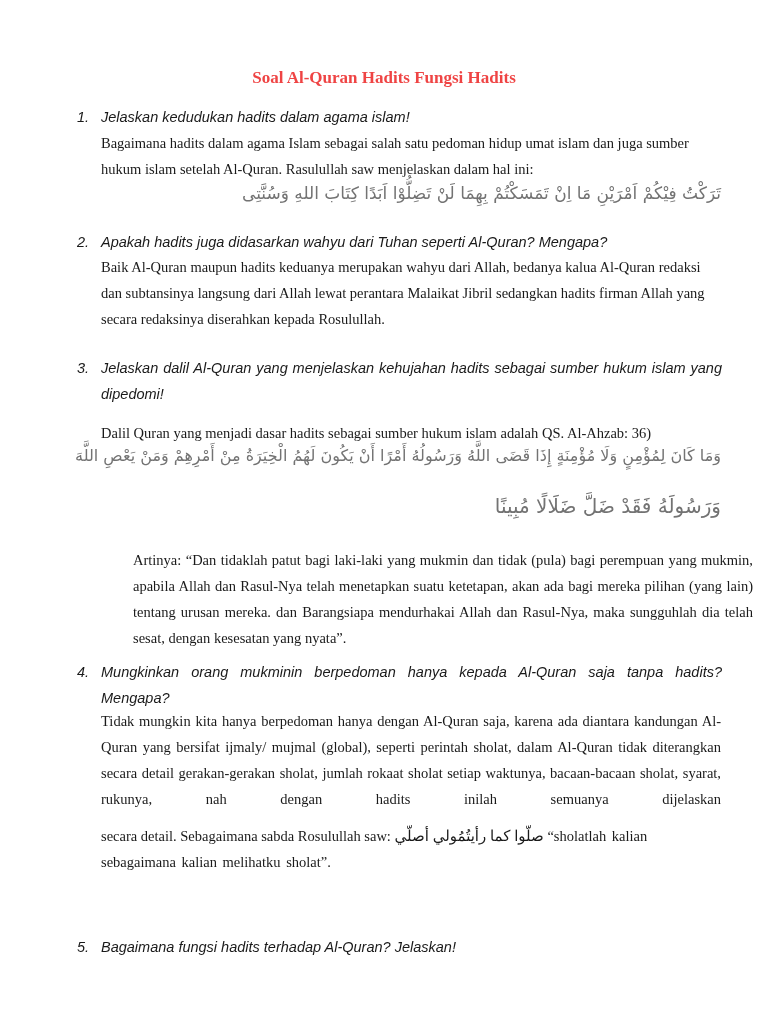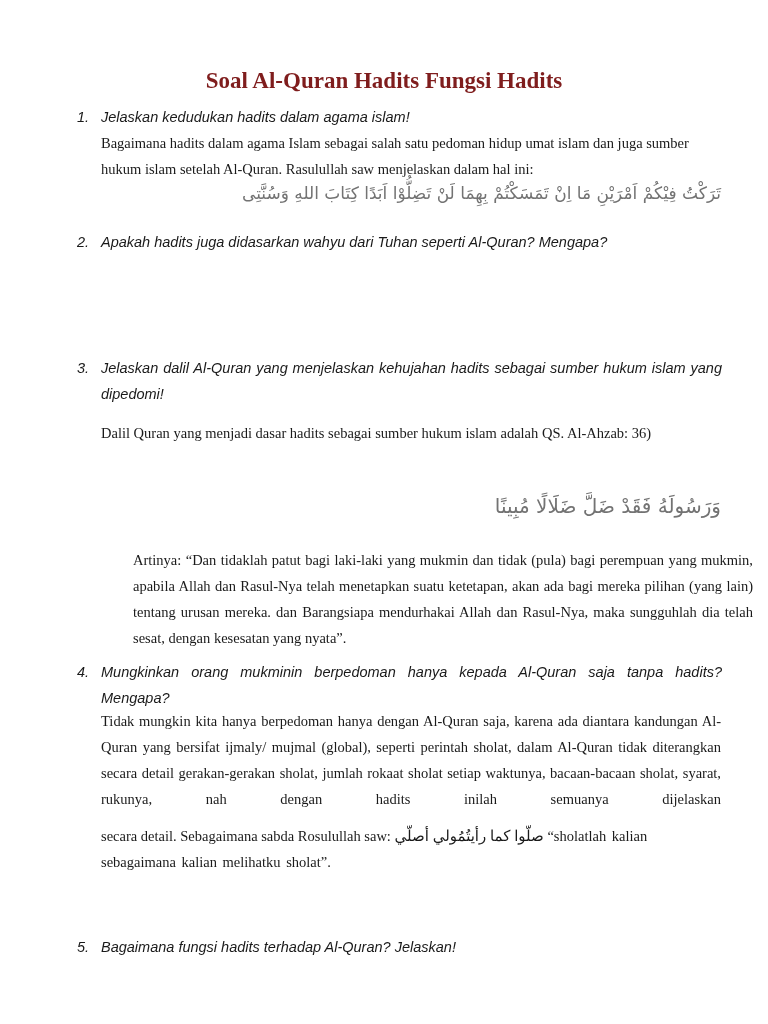--- a/index.html
+++ b/index.html
@@ -21,22 +21,22 @@
       background: #ffffff;
     }
     .title {
       position: absolute;
       top: 68px;
       left: 0;
       width: 768px;
       text-align: center;
       font-family: "Liberation Serif", serif;
       font-weight: bold;
-      font-size: 23px;
-      color: #7f1d1d;
+      font-size: 17px;
+      color: #ef4444;
     }
     .q {
       position: absolute;
       left: 77px;
       width: 645px;
       font-family: "Liberation Sans", sans-serif;
       font-style: italic;
       font-size: 14.5px;
       line-height: 26px;
       color: #1a1a1a;
@@ -88,26 +88,28 @@
     <span class="num">1.</span>
     <span class="text">Jelaskan kedudukan hadits dalam agama islam!</span>
   </div>
   <div class="ans" style="top:130px;">Bagaimana hadits dalam agama Islam sebagai salah satu pedoman hidup umat islam dan juga sumber hukum islam setelah Al-Quran. Rasulullah saw menjelaskan dalam hal ini:</div>
   <div class="arabic" style="top:183px; right:47px;">تَرَكْتُ فِيْكُمْ اَمْرَيْنِ مَا اِنْ تَمَسَكْتُمْ بِهِمَا لَنْ تَضِلُّوْا اَبَدًا كِتَابَ اللهِ وَسُنَّتِى</div>
 
   <div class="q" style="top:229px;">
     <span class="num">2.</span>
     <span class="text">Apakah hadits juga didasarkan wahyu dari Tuhan seperti Al-Quran? Mengapa?</span>
   </div>
+  <div class="ans" style="top:254px;">Baik Al-Quran maupun hadits keduanya merupakan wahyu dari Allah, bedanya kalua Al-Quran redaksi dan subtansinya langsung dari Allah lewat perantara Malaikat Jibril sedangkan hadits firman Allah yang secara redaksinya diserahkan kepada Rosulullah.</div>
 
   <div class="q justify" style="top:355px;">
     <span class="num">3.</span>
     <span class="text">Jelaskan dalil Al-Quran yang menjelaskan kehujahan hadits sebagai sumber hukum islam yang dipedomi!</span>
   </div>
   <div class="ans" style="top:420px;">Dalil Quran yang menjadi dasar hadits sebagai sumber hukum islam adalah QS. Al-Ahzab: 36)</div>
+  <div class="arabic" style="top:446px; right:47px; font-size:16px;">وَمَا كَانَ لِمُؤْمِنٍ وَلَا مُؤْمِنَةٍ إِذَا قَضَى اللَّهُ وَرَسُولُهُ أَمْرًا أَنْ يَكُونَ لَهُمُ الْخِيَرَةُ مِنْ أَمْرِهِمْ وَمَنْ يَعْصِ اللَّهَ</div>
   <div class="arabic" style="top:494px; right:47px; font-size:20px;">وَرَسُولَهُ فَقَدْ ضَلَّ ضَلَالًا مُبِينًا</div>
   <div class="ans justify" style="top:547px;margin-left:32px;">Artinya: “Dan tidaklah patut bagi laki-laki yang mukmin dan tidak (pula) bagi perempuan yang mukmin, apabila Allah dan Rasul-Nya telah menetapkan suatu ketetapan, akan ada bagi mereka pilihan (yang lain) tentang urusan mereka. dan Barangsiapa mendurhakai Allah dan Rasul-Nya, maka sungguhlah dia telah sesat, dengan kesesatan yang nyata”.</div>
 
   <div class="q justify" style="top:659px;">
     <span class="num">4.</span>
     <span class="text">Mungkinkan orang mukminin berpedoman hanya kepada Al-Quran saja tanpa hadits? Mengapa?</span>
   </div>
   <div class="ans justify" style="top:708px; text-align-last: justify;">Tidak mungkin kita hanya berpedoman hanya dengan Al-Quran saja, karena ada diantara kandungan Al-Quran yang bersifat ijmaly/ mujmal (global), seperti perintah sholat, dalam Al-Quran tidak diterangkan secara detail gerakan-gerakan sholat, jumlah rokaat sholat setiap waktunya, bacaan-bacaan sholat, syarat, rukunya, nah dengan hadits inilah semuanya dijelaskan</div>
   <div class="ans" style="top:823px; line-height:26px;">
     <span>secara detail. Sebagaimana sabda Rosulullah saw:</span>

